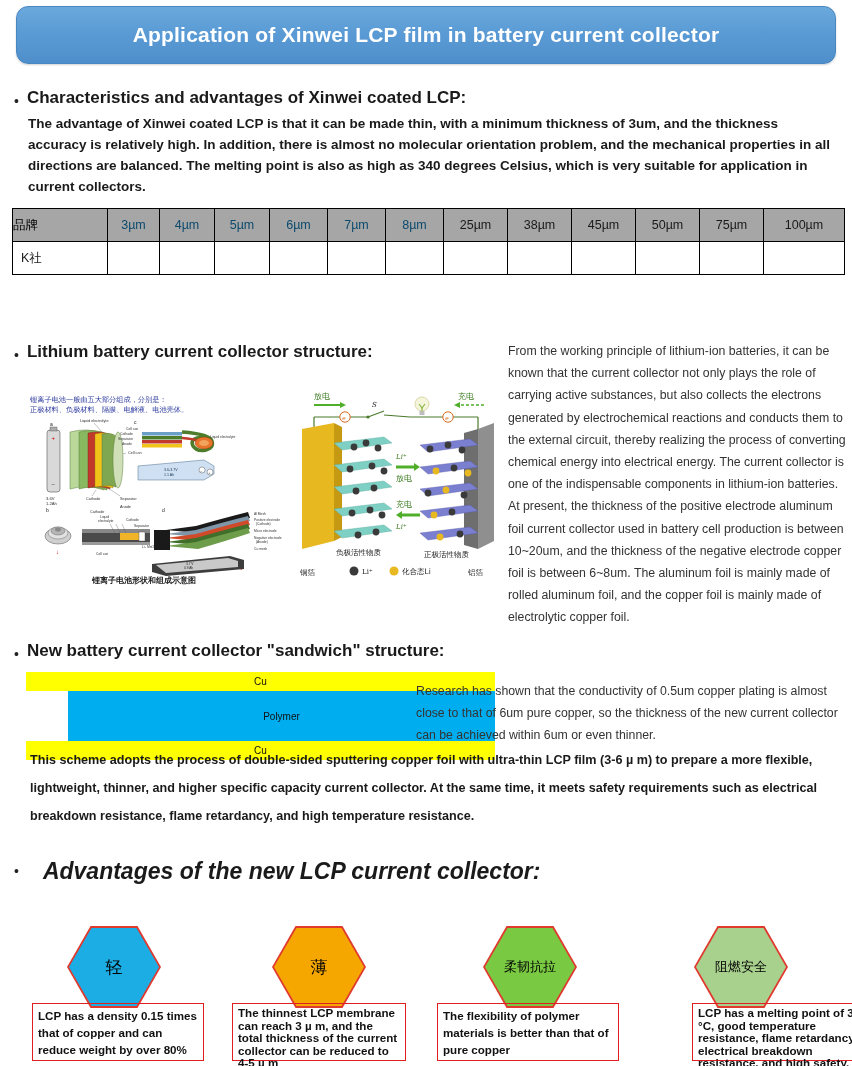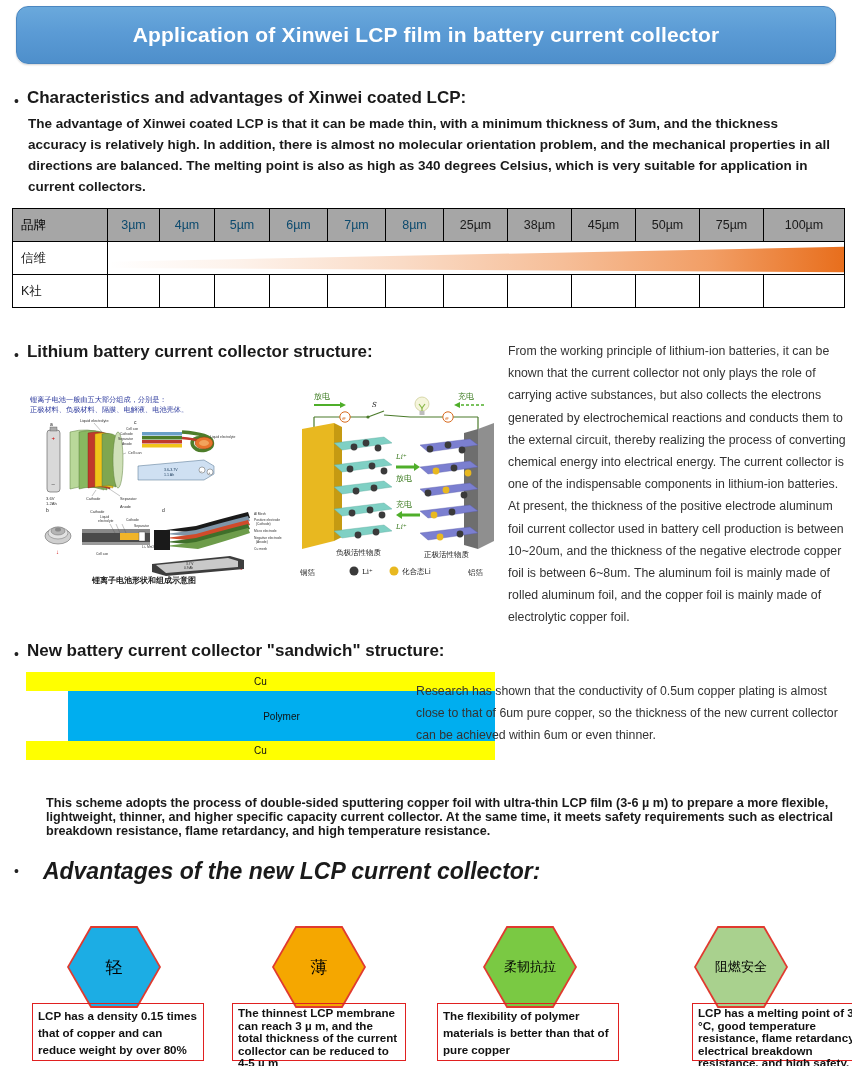--- a/index.html
+++ b/index.html
@@ -43,21 +43,21 @@
   
   .tbl {
     position:absolute; left:12px; top:208px; width:832px;
     border-collapse: collapse; table-layout: fixed;
   }
   .tbl td {
     border: 1px solid #000; height: 33px; font-size: 12px;
     text-align:center; vertical-align: middle; padding:0;
   }
   .tbl .hdr td { background:#a6a6a6; font-size:12.5px; }
-  .tbl .hdr td.brand { text-align:left; padding-left:8px; color:#000; }
+  .tbl .hdr td.brand { text-align:left; color:#000; }
   .tbl .hdr td.pink { color:#0c4a6e; }
   .tbl .rowlabel { text-align:left; padding-left:8px; font-size:12.5px; }
   .tbl .wedge-cell { padding:0; position:relative; }
   .wedge-wrap { position:relative; width:100%; height:31px; overflow:hidden; }
   .wedge {
     position:absolute; left:0; right:0; bottom:0;
     height:100%;
     background: linear-gradient(90deg,
        rgba(237,125,49,0) 0%,
        rgba(237,125,49,0.10) 18%,
@@ -89,22 +89,22 @@
 
   
   .sandwich { position:absolute; left:26px; top:672px; width:469px; height:88px; }
   .layer { display:flex; align-items:center; justify-content:center;
            font-size:10px; color:#111; }
   .layer.cu  { height:19px; background:#ffff00; }
   .layer.pol { height:50px; background:#00aeef;margin-left:42px; }
 
   
   .scheme {
-    position:absolute; left:30px; top:796px; width:806px;
-    font-size:12.6px; font-weight:bold; line-height:14px; color:#1a1a1a;margin-left:16px;
+    position:absolute; left:30px; top:746px; width:806px;
+    font-size:12.6px; font-weight:bold; line-height:28px; color:#1a1a1a;
   }
 
   
   .hex {
     position:absolute; width:94px; height:82px;
     display:flex; align-items:center; justify-content:center;
   }
   .hex .shape {
     position:absolute; inset:0;
     clip-path: polygon(25% 0%, 75% 0%, 100% 50%, 75% 100%, 25% 100%, 0% 50%);
@@ -166,28 +166,20 @@
       <td class="pink">7µm</td>
       <td class="pink">8µm</td>
       <td>25µm</td>
       <td>38µm</td>
       <td>45µm</td>
       <td>50µm</td>
       <td>75µm</td>
       <td>100µm</td>
     </tr>
     <tr>
-      <td class="rowlabel">信维</td>
-      <td class="wedge-cell" colspan="12">
-        <div class="wedge-wrap">
-            <div class="wedge"></div>
-          </div>
-      </td>
-    </tr>
-    <tr>
       <td class="rowlabel">K社</td>
       <td></td>
       <td></td>
       <td></td>
       <td></td>
       <td></td>
       <td></td>
       <td></td>
       <td></td>
       <td></td>

